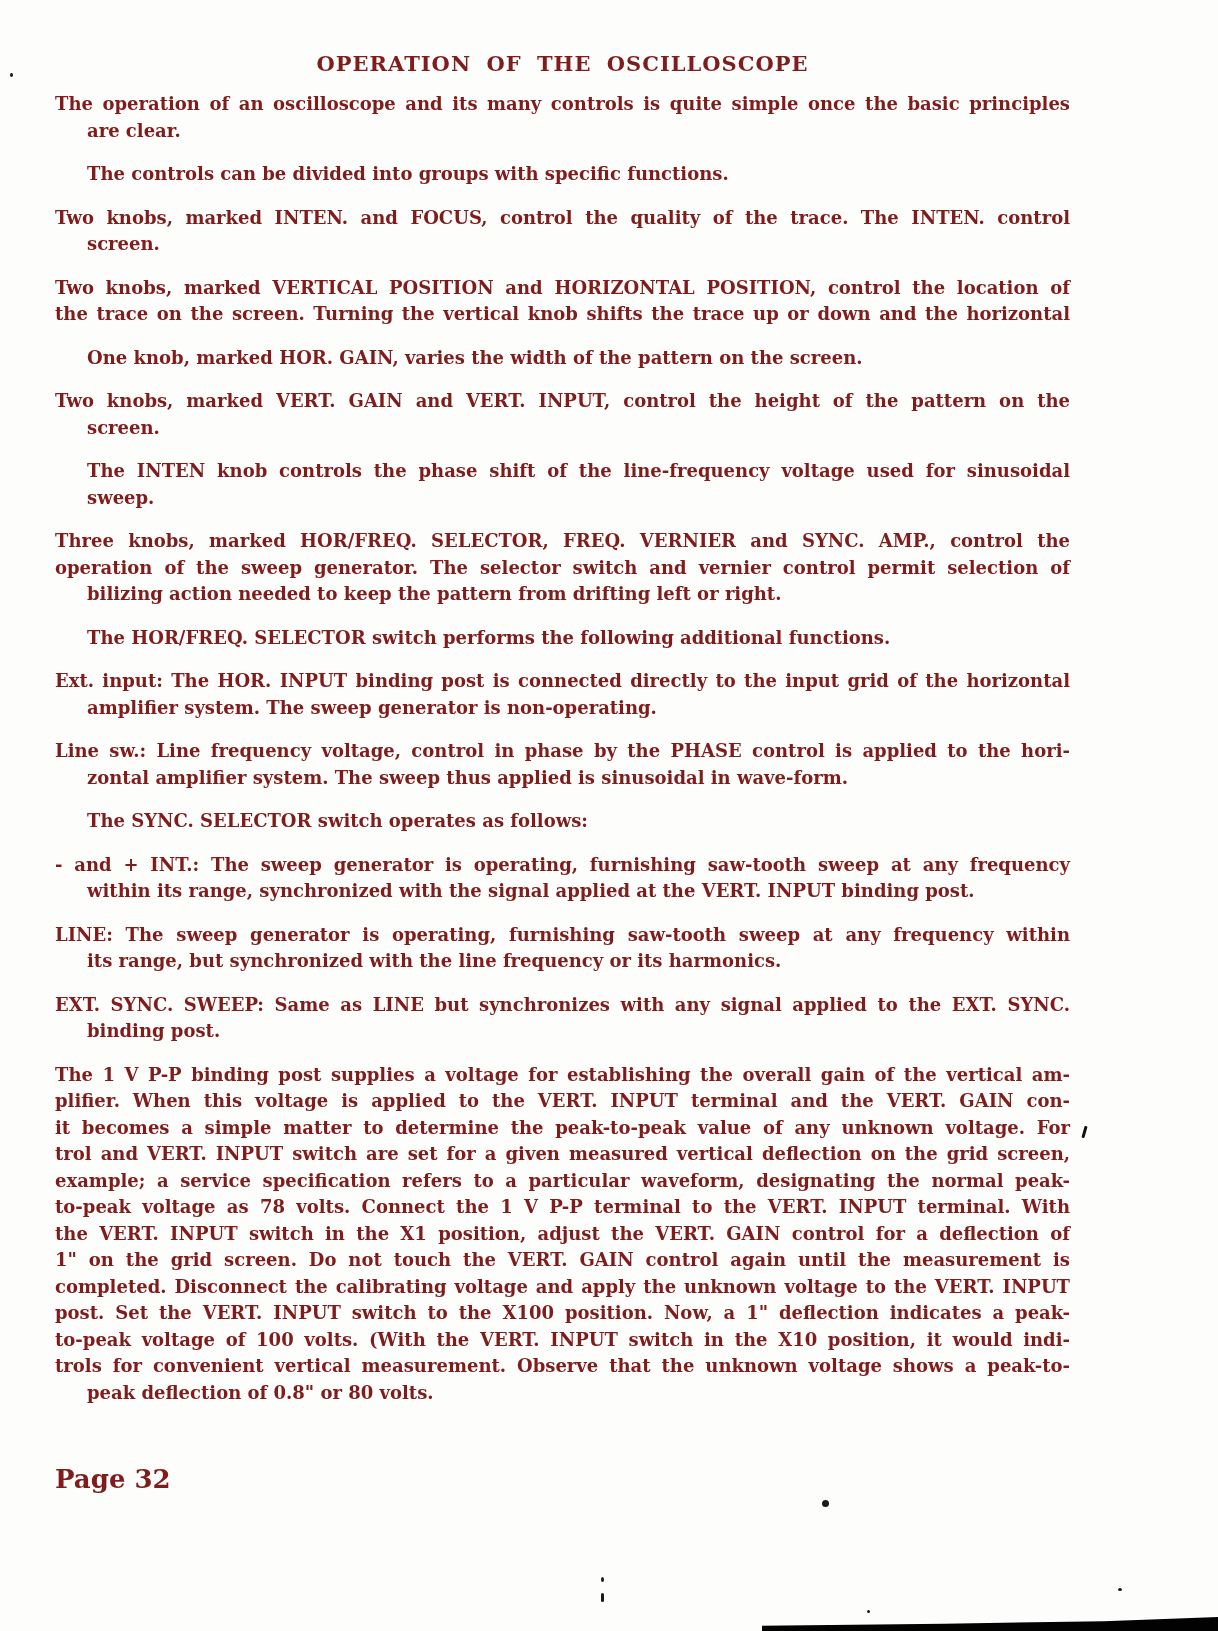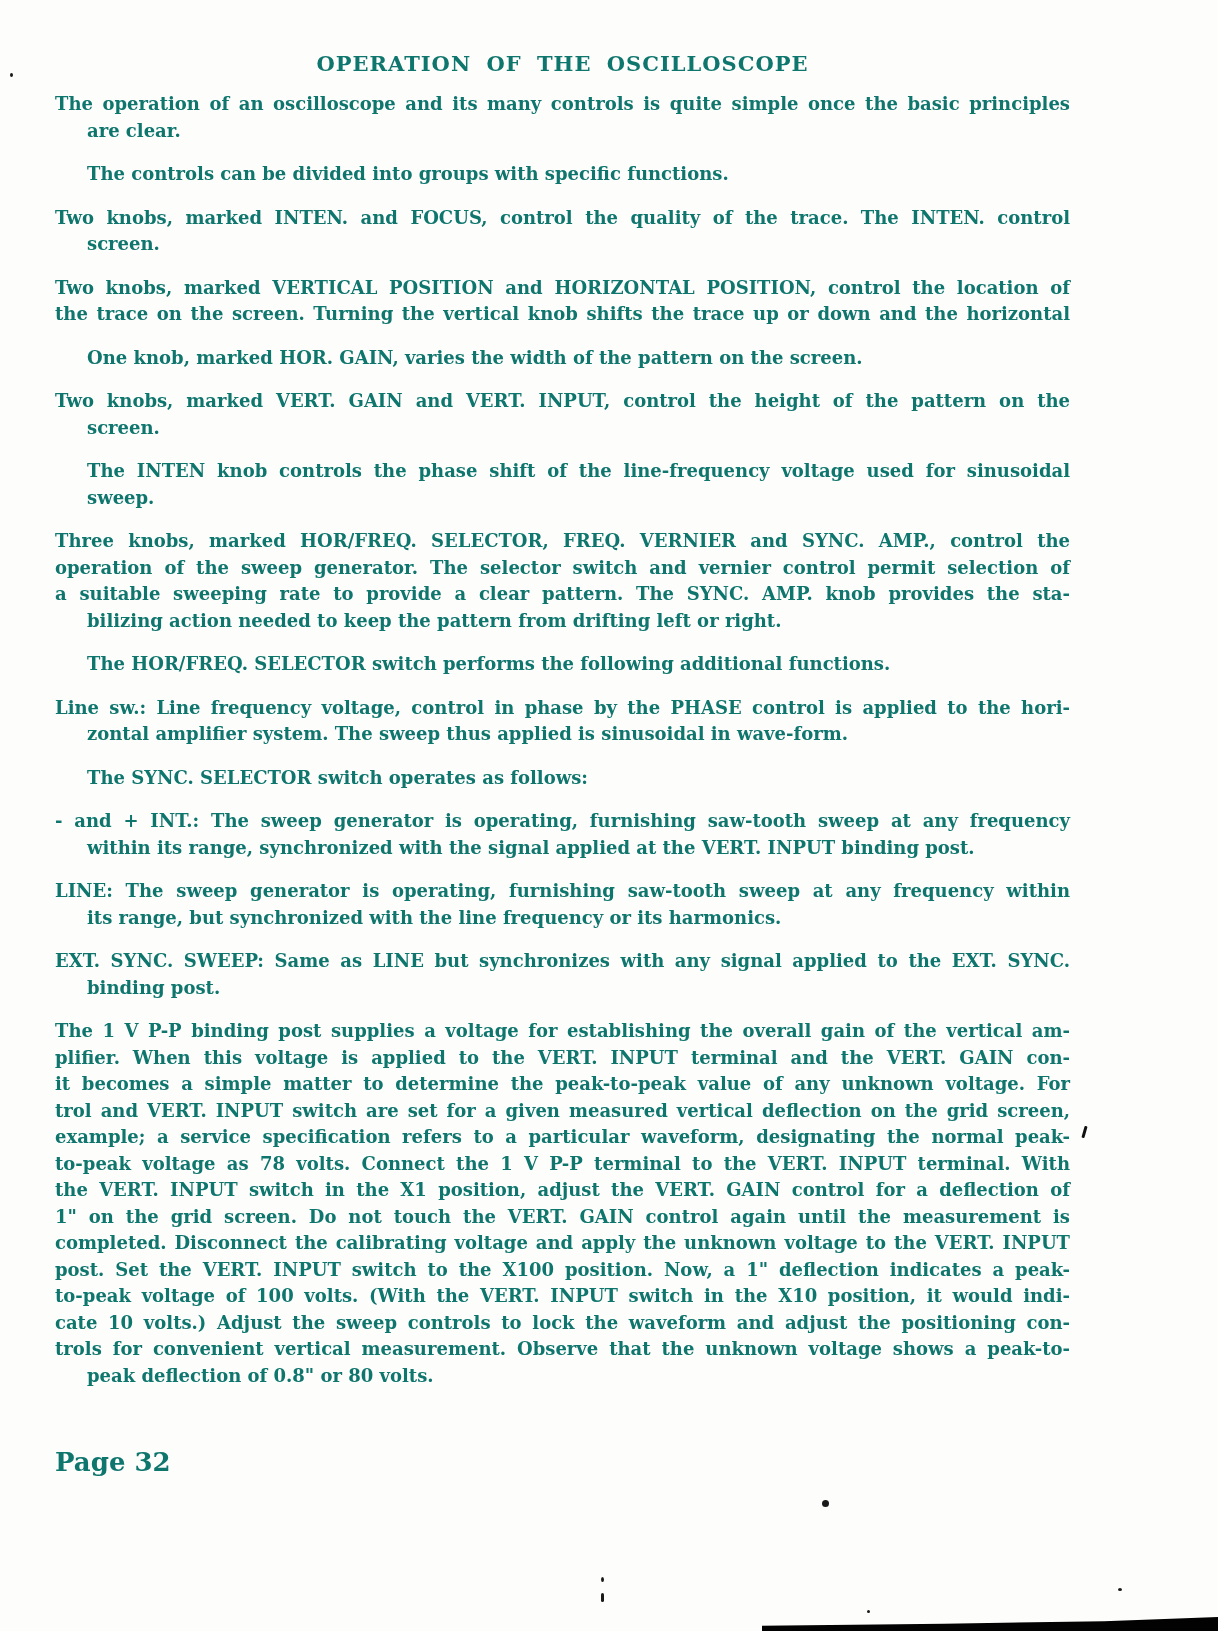--- a/index.html
+++ b/index.html
@@ -4,21 +4,21 @@
 <style>
   html, body { margin: 0; padding: 0; background: #e8e8e8; }
   .page {
     position: relative;
     width: 1218px;
     height: 1631px;
     background: #fdfdfc;
     overflow: hidden;
     font-family: "DejaVu Serif", serif;
     font-weight: 700;
-    color: #0f766e;
+    color: #7f1d1d;
   }
   .content {
     position: absolute;
     left: 55px;
     top: 50px;
     width: 1015px;
   }
   .doc-title {
     text-align: center;
     font-size: 21px;
@@ -98,25 +98,28 @@
         <div class="paragraph">
           <div class="line">Two knobs, marked VERT. GAIN and VERT. INPUT, control the height of the pattern on the</div>
           <div class="line last">screen.</div>
         </div>
         <div class="paragraph">
           <div class="line last">The INTEN knob controls the phase shift of the line-frequency voltage used for sinusoidal sweep.</div>
         </div>
         <div class="paragraph">
           <div class="line">Three knobs, marked HOR/FREQ. SELECTOR, FREQ. VERNIER and SYNC. AMP., control the</div>
           <div class="line">operation of the sweep generator.  The selector switch and vernier control permit selection of</div>
-          <div class="line">a suitable sweeping rate to provide a clear pattern.  The SYNC. AMP. knob provides the sta-</div>
           <div class="line last">bilizing action needed to keep the pattern from drifting left or right.</div>
         </div>
         <div class="paragraph">
           <div class="line last">The HOR/FREQ. SELECTOR switch performs the following additional functions.</div>
+        </div>
+        <div class="paragraph">
+          <div class="line">Ext. input: The HOR. INPUT binding post is connected directly to the input grid of the horizontal</div>
+          <div class="line last">amplifier system.  The sweep generator is non-operating.</div>
         </div>
         <div class="paragraph">
           <div class="line">Line sw.: Line frequency voltage, control in phase by the PHASE control is applied to the hori-</div>
           <div class="line last">zontal amplifier system.  The sweep thus applied is sinusoidal in wave-form.</div>
         </div>
         <div class="paragraph">
           <div class="line last">The SYNC. SELECTOR switch operates as follows:</div>
         </div>
         <div class="paragraph">
           <div class="line">- and + INT.:  The sweep generator is operating, furnishing saw-tooth sweep at any frequency</div>
@@ -135,21 +138,20 @@
           <div class="line">plifier.  When this voltage is applied to the VERT. INPUT terminal and the VERT. GAIN con-</div>
           <div class="line">it becomes a simple matter to determine the peak-to-peak value of any unknown voltage.  For</div>
           <div class="line">trol and VERT. INPUT switch are set for a given measured vertical deflection on the grid screen,</div>
           <div class="line">example; a service specification refers to a particular waveform, designating the normal peak-</div>
           <div class="line">to-peak voltage as 78 volts.  Connect the 1 V P-P terminal to the VERT. INPUT terminal.  With</div>
           <div class="line">the VERT. INPUT switch in the X1 position, adjust the VERT. GAIN control for a deflection of</div>
           <div class="line">1" on the grid screen.  Do not touch the VERT. GAIN control again until the measurement is</div>
           <div class="line">completed.  Disconnect the calibrating voltage and apply the unknown voltage to the VERT. INPUT</div>
           <div class="line">post.  Set the VERT. INPUT switch to the X100 position.  Now, a 1" deflection indicates a peak-</div>
           <div class="line">to-peak voltage of 100 volts.  (With the VERT. INPUT switch in the X10 position, it would indi-</div>
-          <div class="line">cate 10 volts.)  Adjust the sweep controls to lock the waveform and adjust the positioning con-</div>
           <div class="line">trols for convenient vertical measurement.  Observe that the unknown voltage shows a peak-to-</div>
           <div class="line last">peak deflection of 0.8" or 80 volts.</div>
         </div>
       </div>
 
     <div class="footer">Page 32</div>
   </div>
 
   <div class="speck dot-artifact"></div>
   <div class="tick-artifact"></div>

